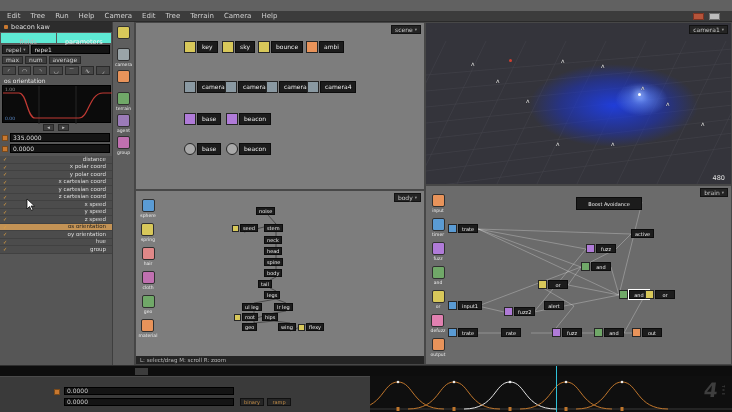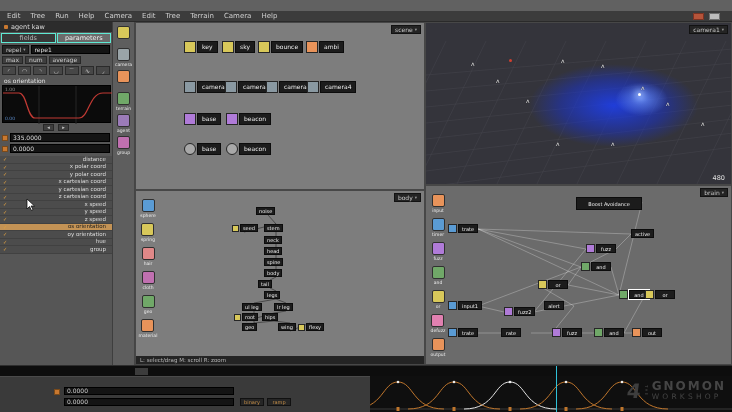--- a/index.html
+++ b/index.html
@@ -17,21 +17,21 @@
   .menu-item{font-size:7px;color:#cfcfcf;padding:0 5px;line-height:11px}
   .mb-icon{position:absolute;top:13px;width:11px;height:7px;border-radius:1px}
   .mb-icon.red{right:28px;background:#b5543a;box-shadow:inset 0 0 0 1px #7c3222}
   .mb-icon.grid{right:12px;background:#bdbdbd;box-shadow:inset 0 0 0 1px #6e6e6e}
 
   
   .left-panel{position:absolute;left:0;top:22px;width:113px;height:343px;background:#565656;border-right:1px solid #3e3e3e}
   .panel-header{height:10px;background:#2c2c2c;color:#ddd;font-size:6.5px;line-height:10px;padding-left:4px;display:flex;align-items:center;gap:3px}
   .hdr-dot{width:4px;height:4px;background:#c87830;border-radius:1px;display:inline-block}
   .tabs{display:flex;gap:1px;padding:1px}
-  .tab{flex:1;height:10px;background:#383838;border:1px solid #5eead4;color:#b5b5b5;
+  .tab{flex:1;height:10px;background:#383838;border:5px solid #5eead4;color:#b5b5b5;
        font-size:6.5px;line-height:8px;text-align:center}
   .tab.active{background:#6b6b6b;color:#f0f0f0}
   .row{display:flex;gap:2px;padding:1px 2px;align-items:center}
   .dd{height:9px;background:#242424;border:1px solid #121212;color:#c8c8c8;font-size:6px;
       display:flex;align-items:center;gap:2px;padding:0 3px;line-height:7px}
   .caret{font-size:4.5px;color:#9a9a9a}
   .tfield{background:#141414;border:1px solid #000;color:#ddd;font-size:6px;height:9px;line-height:7px;padding:0 2px}
   .grow{flex:1}
   .mbtn{height:8px;background:#3e3e3e;border:1px solid #272727;color:#cccccc;font-size:6px;line-height:6px;padding:0 3px}
   .preset-btn{width:14px;height:9px;background:#474747;border:1px solid #2b2b2b;color:#cfcfcf;
@@ -145,21 +145,21 @@
       <span class="menu-item">Terrain</span>
       <span class="menu-item">Camera</span>
       <span class="menu-item">Help</span>
     </div>
   <span class="mb-icon red"></span>
   <span class="mb-icon grid"></span>
 
   <div class="left-panel">
     <div class="panel-header">
       <span class="hdr-dot"></span>
-      <span>agent kaw</span>
+      <span>beacon kaw</span>
     </div>
     <div class="tabs">
       <div class="tab">fields</div>
       <div class="tab active">parameters</div>
     </div>
     <div class="row">
       <div class="dd">
         <span>repel</span>
         <span class="caret">▾</span>
       </div>
@@ -647,21 +647,17 @@
           <circle cx="196" cy="6" r="1.3"></circle>
           <rect x="194.5" y="31" width="3" height="4"></rect>
           <path d="M 206 33 C 238 33 236 6 252 6 C 268 6 266 33 298 33"></path>
           <circle cx="252" cy="6" r="1.3"></circle>
           <rect x="250.5" y="31" width="3" height="4"></rect>
         </svg>
       <div class="playhead" style="left: 186px;"></div>
       <div class="logo">
         <div class="logo-mark">4</div>
         <div class="logo-the">THE</div>
-        <div class="logo-txt">
-          <div class="l1">GNOMON</div>
-          <div class="l2">WORKSHOP</div>
-        </div>
       </div>
     </div>
   </div>
 
 </div>
 
 </body></html>

